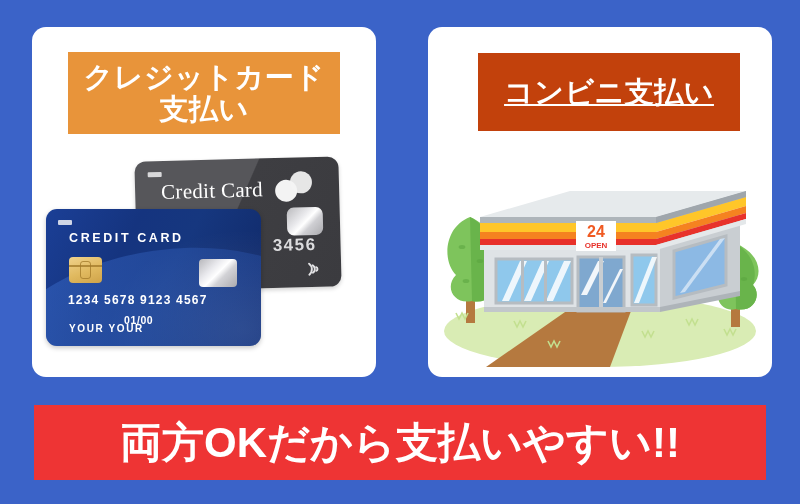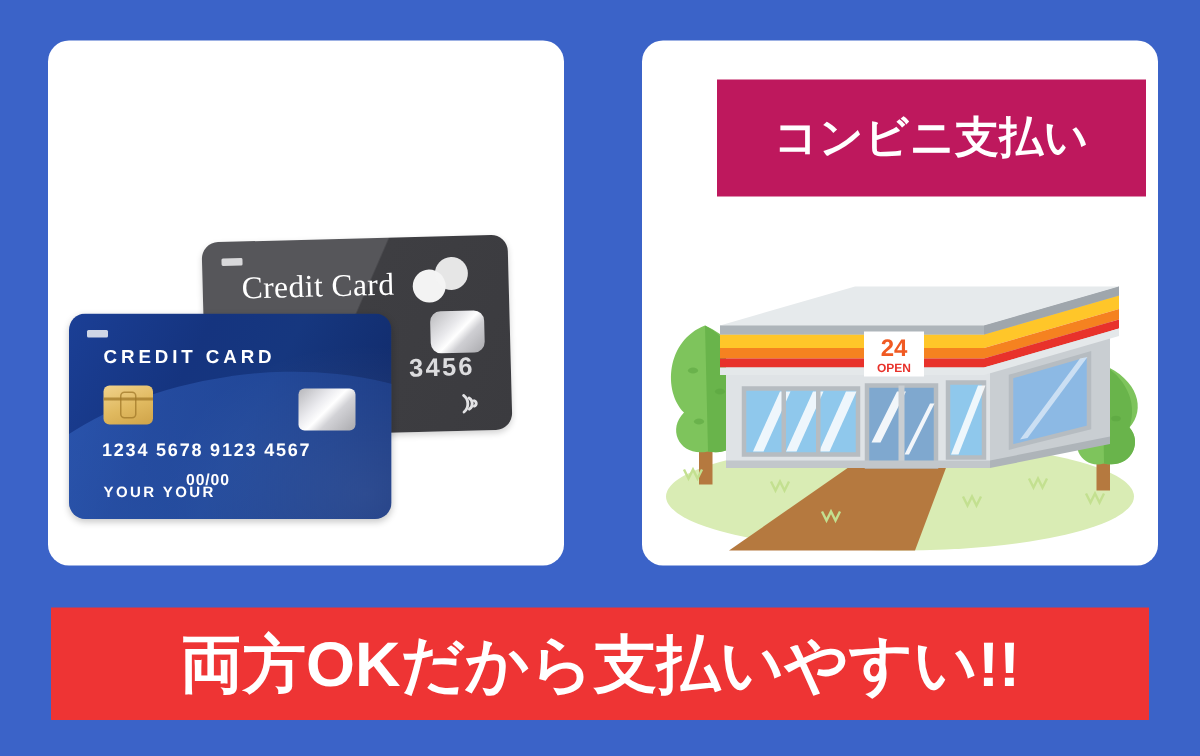--- a/index.html
+++ b/index.html
@@ -32,23 +32,24 @@
     letter-spacing:.5px;
     line-height:1.12;
     box-sizing:border-box;
   }
   #chip-credit{
     left:36px;top:25px;width:272px;height:82px;
     background:#e8943a;
     font-size:29px;
   }
   #chip-conveni{
-    left:50px;top:26px;width:286px;height:78px;
-    background:#be185d;
+    left:50px;top:26px;width:262px;height:78px;
+    background:#c2410c;
     font-size:29px;
+    text-decoration:underline;
   }
 
   
   .cards{position:absolute;left:0;top:110px;width:344px;height:235px;}
 
   .card{position:absolute;border-radius:11px;}
 
   
   #card-dark{
     left:104px;top:22px;width:204px;height:130px;
@@ -157,20 +158,26 @@
     white-space:nowrap;line-height:1;
   }
 </style>
 </head>
 <body>
 
 <div class="stage">
 
   <div class="panel" id="panel-credit">
 
+    <div class="chip" id="chip-credit">
+      <span>
+        <span>クレジットカード</span><br>
+        <span>支払い</span>
+      </span>
+    </div>
 
     <div class="cards">
 
       <div class="card" id="card-dark">
         <span class="magtab"></span>
         <span class="brandname">Credit Card</span>
         <span class="emvchip"></span>
         <span class="dualcircle">
           <i class="c1"></i>
             <i class="c2"></i>
@@ -188,21 +195,21 @@
         </span>
       </div>
 
       <div class="card" id="card-blue">
         <span class="swoosh"></span>
         <span class="magtab"></span>
         <span class="label">CREDIT CARD</span>
         <span class="emvchip"></span>
         <span class="holo"></span>
         <span class="pan">1234 5678 9123 4567</span>
-        <span class="exp">00/00</span>
+        <span class="exp">01/00</span>
         <span class="holder">YOUR YOUR</span>
       </div>
 
     </div>
   </div>
 
   <div class="panel" id="panel-conveni">
 
     <div class="chip" id="chip-conveni">
       <span>コンビニ支払い</span>

